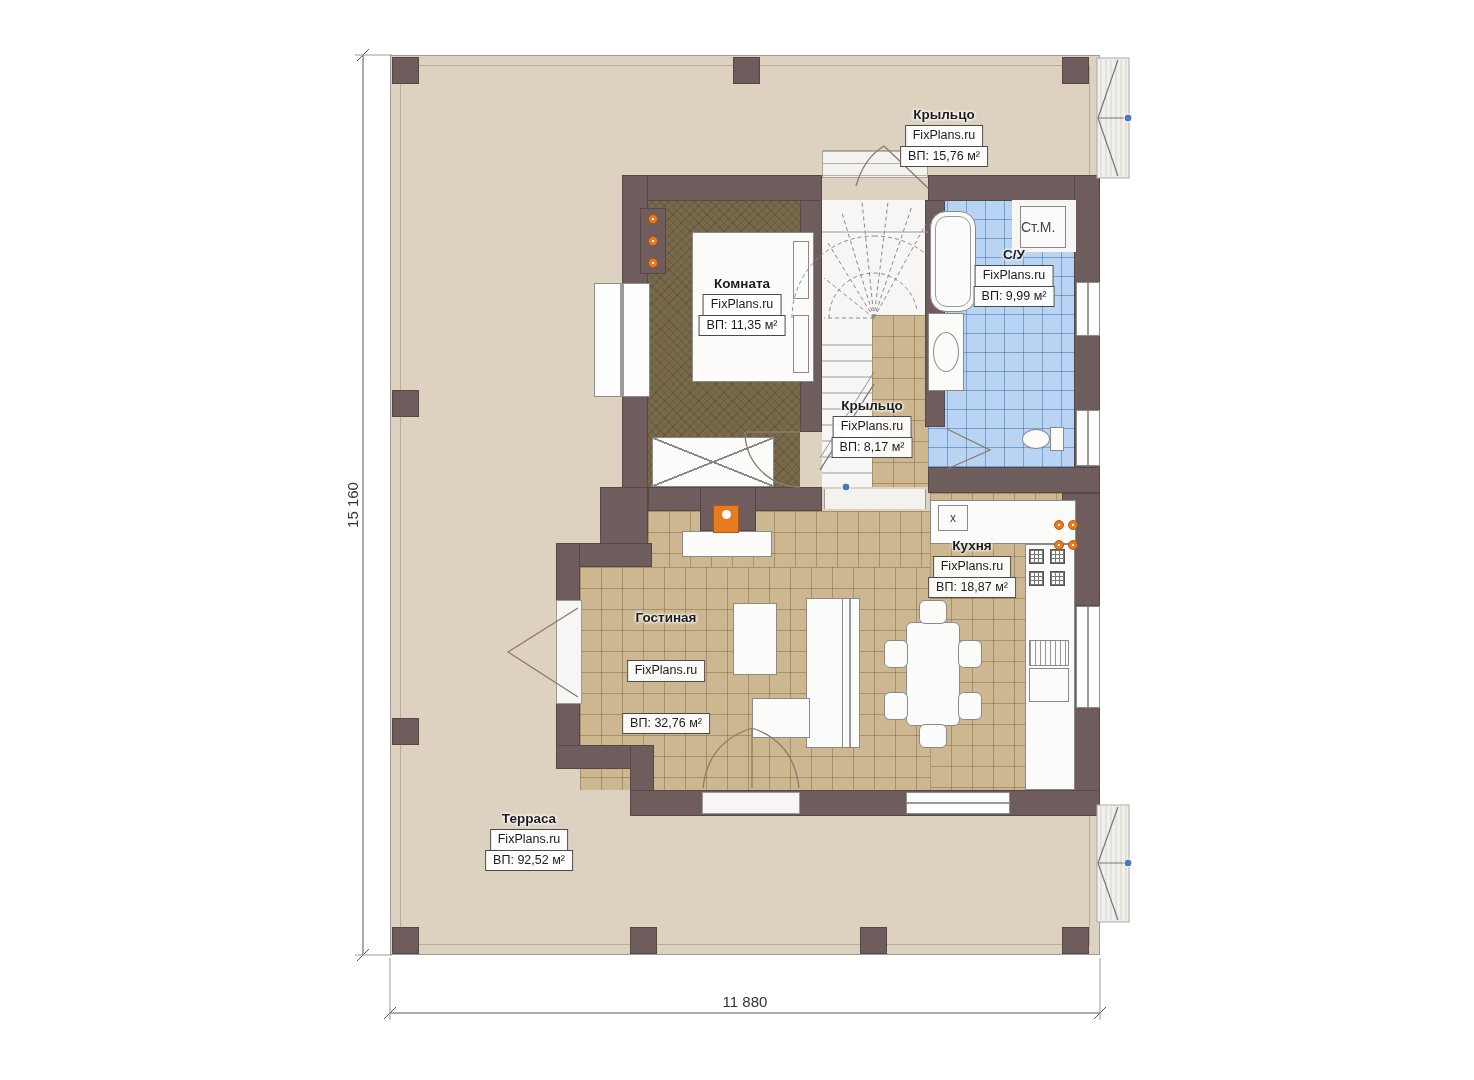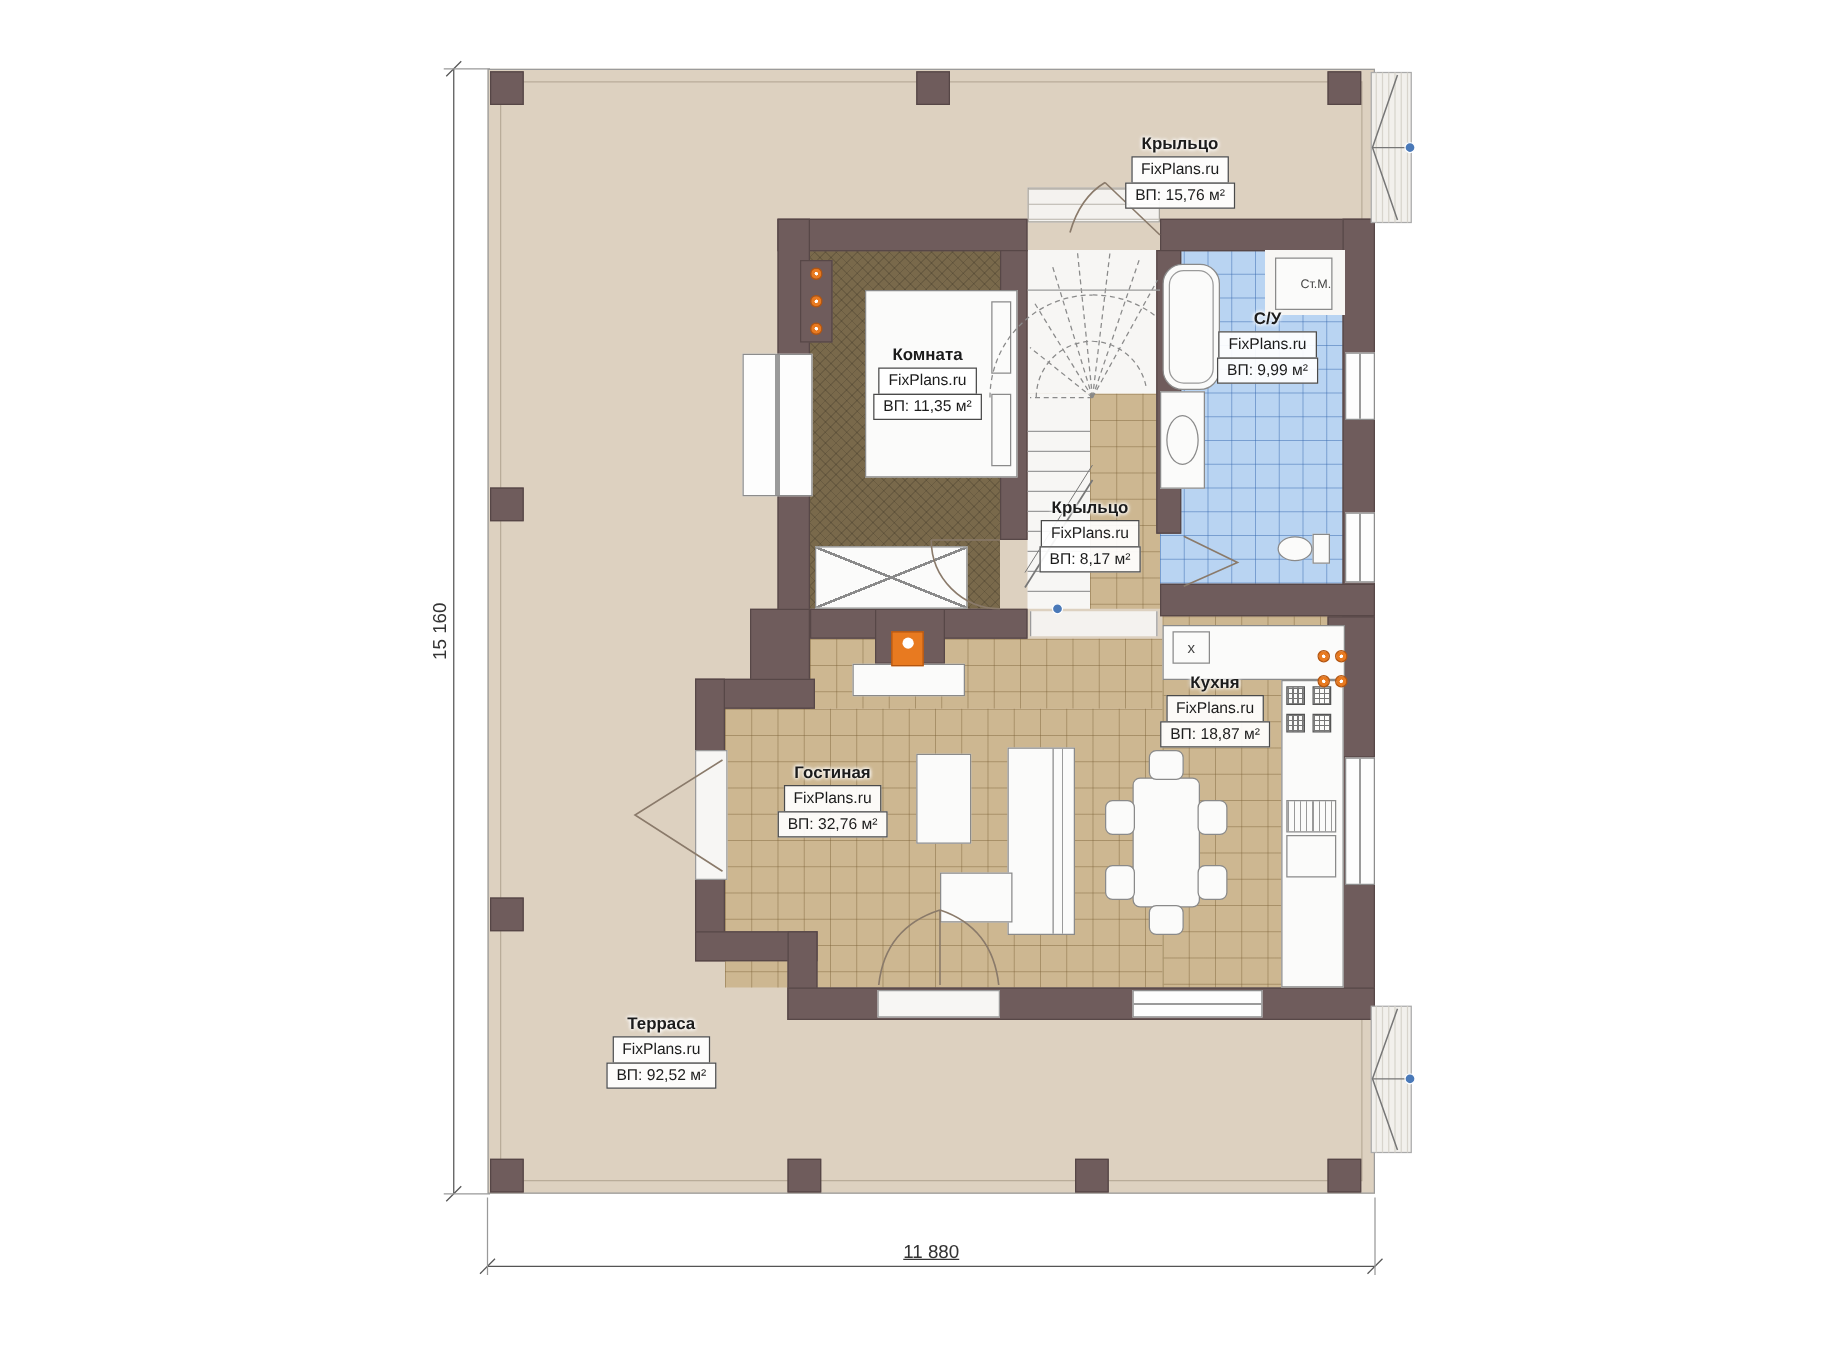--- a/index.html
+++ b/index.html
@@ -53,21 +53,21 @@
     background:radial-gradient(circle,#ffffff 0 24%,#e87a20 26% 100%);border:1px solid #b35510;}
   .burner{width:15px;height:15px;border:1px solid #555;z-index:9;
     background-image:repeating-linear-gradient(0deg,#777 0 1px,transparent 1px 4px),
                      repeating-linear-gradient(90deg,#777 0 1px,transparent 1px 4px);}
   .drainer{border:1px solid #8a8a8a;z-index:9;
     background-image:repeating-linear-gradient(90deg,#999 0 1px,transparent 1px 5px);}
   .fireplace-box{background:#e87a20;border:1px solid #b35510;z-index:9;}
   .fire-dot{width:9px;height:9px;border-radius:50%;background:#fff;z-index:10;}
   .sofa-back{position:absolute;top:0;right:0;bottom:0;width:16px;border-left:1px solid #8a8a8a;
     background-image:linear-gradient(90deg,transparent 40%,#9a9a9a 40%,#9a9a9a 48%,transparent 48%);}
-  .washer-label{display:flex;align-items:center;justify-content:flex-end;font-size:10px;color:#444;}
+  .washer-label{display:flex;align-items:center;justify-content:flex-start;font-size:14px;color:#444;}
   .ksym{display:flex;align-items:center;justify-content:center;font-size:12px;color:#444;z-index:9;}
 
   
   .rlabel{display:flex;flex-direction:column;align-items:center;z-index:30;transform:translateX(-50%);}
   .rl-name{font-weight:bold;font-size:13.5px;color:#1c1c1c;margin-bottom:3px;white-space:nowrap;
     text-shadow:0 0 3px #fff,0 0 3px #fff,0 0 4px #fff;}
   .rl-box{background:rgba(255,255,255,.93);border:1px solid #4a4a4a;padding:1px 7px;font-size:12.5px;
     color:#1c1c1c;white-space:nowrap;line-height:1.4;}
   .rl-box + .rl-box{margin-top:-1px;}
 
@@ -264,21 +264,21 @@
     <g stroke="#555" stroke-width="1">
       <path d="M390 1013 H1100"></path>
       <path d="M384 1019 L396 1007"></path>
         <path d="M1094 1019 L1106 1007"></path>
       <path d="M390 958 V1020" stroke="#999"></path>
         <path d="M1100 958 V1020" stroke="#999"></path>
     </g>
   </svg>
 
   <div class="abs dim-text dim-v" style="left:352px;top:505px;">15 160</div>
-  <div class="abs dim-text dim-h" style="left:745px;top:993px;text-decoration:underline;">11 880</div>
+  <div class="abs dim-text dim-h" style="left:745px;top:993px;">11 880</div>
 
   <div class="abs rlabel" style="left:944px;top:107px;">
     <div class="rl-name">Крыльцо</div>
     <div class="rl-box">FixPlans.ru</div>
     <div class="rl-box">ВП: 15,76 м²</div>
   </div>
   <div class="abs rlabel" style="left:742px;top:276px;">
     <div class="rl-name">Комната</div>
     <div class="rl-box">FixPlans.ru</div>
     <div class="rl-box">ВП: 11,35 м²</div>
@@ -291,21 +291,21 @@
   <div class="abs rlabel" style="left:872px;top:398px;">
     <div class="rl-name">Крыльцо</div>
     <div class="rl-box">FixPlans.ru</div>
     <div class="rl-box">ВП: 8,17 м²</div>
   </div>
   <div class="abs rlabel" style="left:972px;top:538px;">
     <div class="rl-name">Кухня</div>
     <div class="rl-box">FixPlans.ru</div>
     <div class="rl-box">ВП: 18,87 м²</div>
   </div>
-  <div class="abs rlabel" style="left:666px;top:610px;">
+  <div class="abs rlabel" style="left:666px;top:610px;gap:32px;">
     <div class="rl-name">Гостиная</div>
     <div class="rl-box">FixPlans.ru</div>
     <div class="rl-box">ВП: 32,76 м²</div>
   </div>
   <div class="abs rlabel" style="left:529px;top:811px;">
     <div class="rl-name">Терраса</div>
     <div class="rl-box">FixPlans.ru</div>
     <div class="rl-box">ВП: 92,52 м²</div>
   </div>
 

